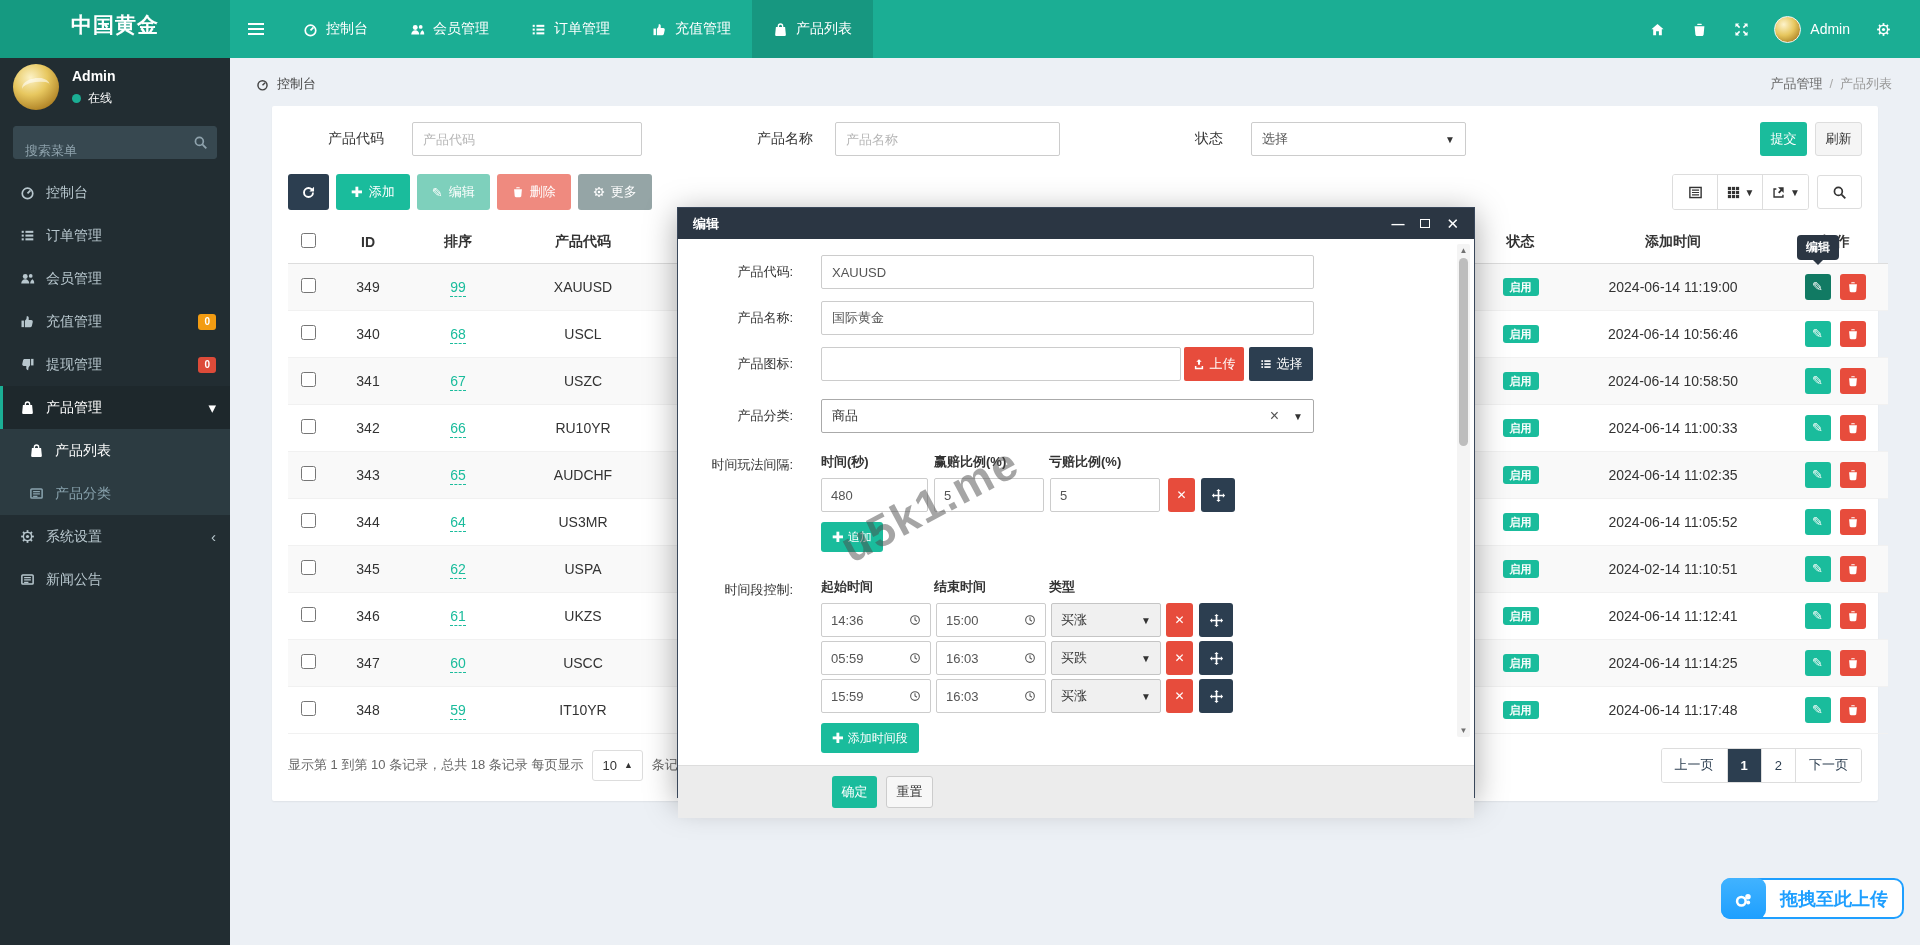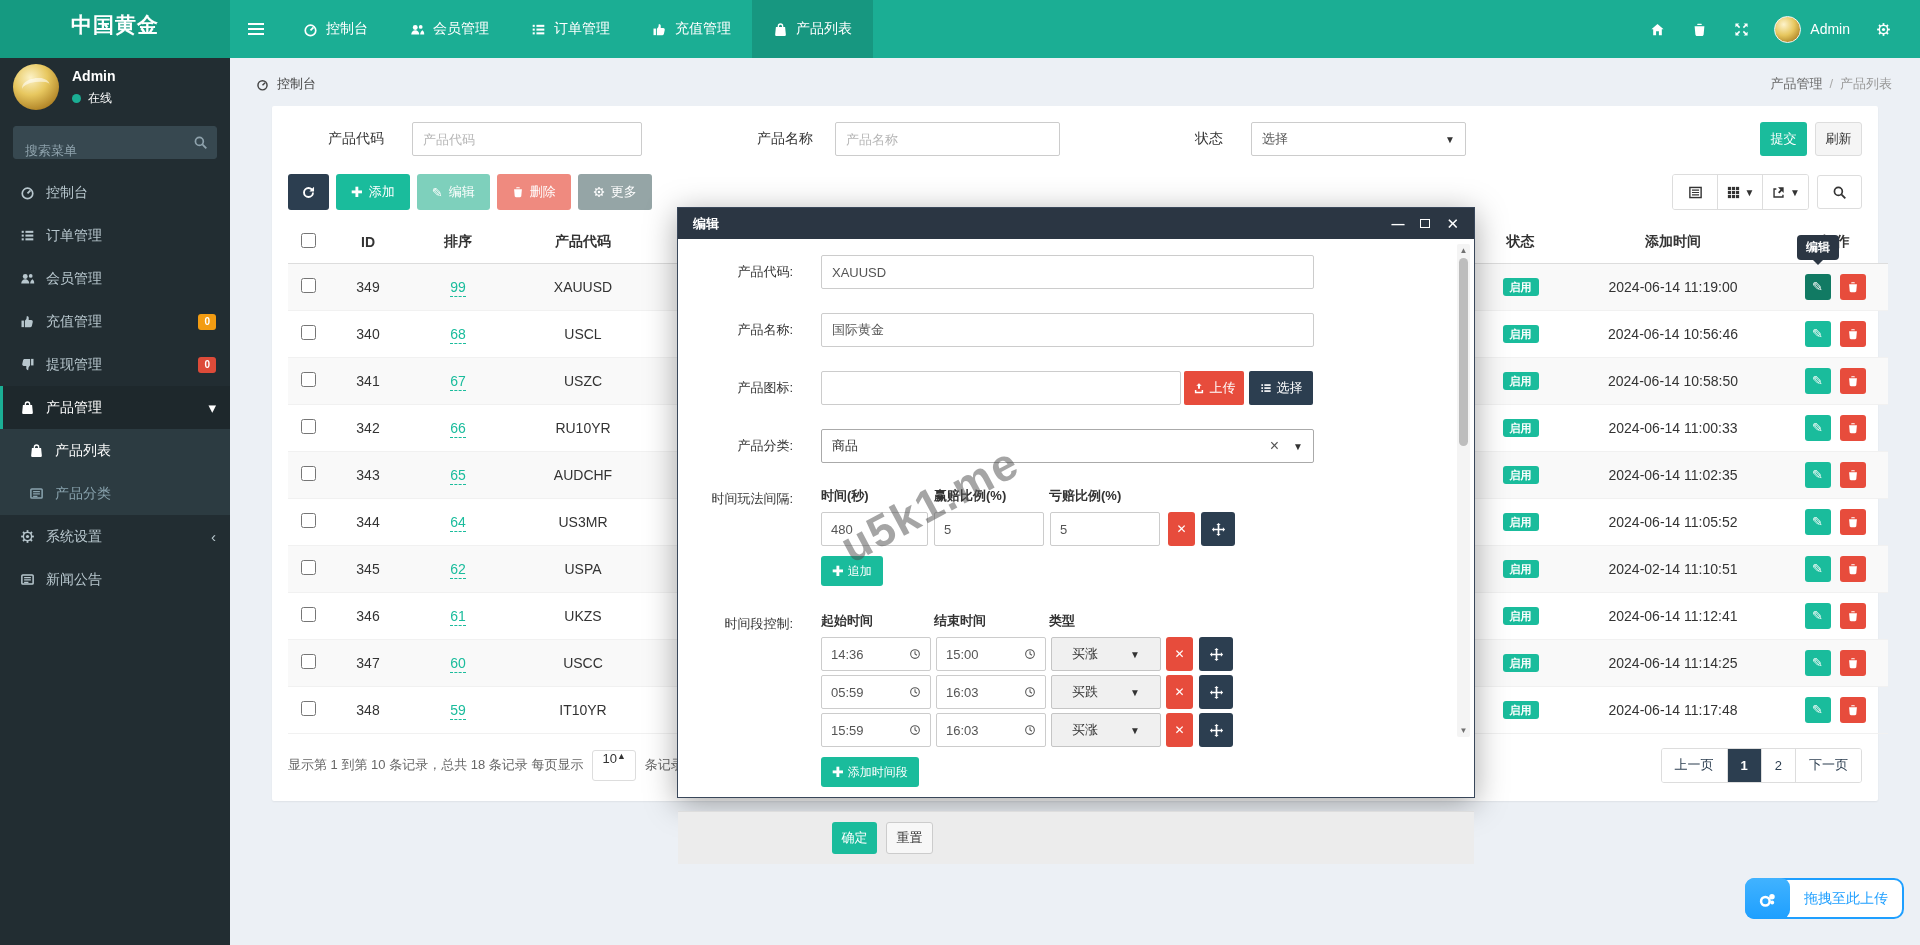--- a/index.html
+++ b/index.html
@@ -82,71 +82,71 @@
 tbody tr:nth-child(odd){background:#f9f9f9}
 .sort-link{color:#1abc9c;border-bottom:1px dashed #1abc9c;padding-bottom:1px;cursor:pointer}
 .status-badge{background:#1abc9c;color:#fff;font-size:11px;padding:3px 7px;border-radius:3px;font-weight:bold}
 .op-btn{width:26px;height:26px;border-radius:3px;color:#fff;display:inline-flex;align-items:center;justify-content:center;font-size:13px;vertical-align:middle}
 .op-edit{background:#1abc9c}
 .op-edit.hover{background:#117a63}
 .op-del{background:#e74c3c;margin-left:6px}
 input[type=checkbox]{width:15px;height:15px;cursor:pointer}
 
 .table-footer{display:flex;align-items:center;margin-top:14px;font-size:13px;color:#666}
-.pp-box{border:1px solid #ddd;border-radius:3px;height:31px;display:inline-flex;align-items:flex-start;padding:0 9px;margin:0 9px;color:#333;background:#fff;cursor:pointer}
+.pp-box{border:1px solid #ddd;border-radius:3px;height:31px;display:inline-flex;align-items:center;padding:0 9px;gap:7px;margin:0 9px;color:#333;background:#fff;cursor:pointer}
 .pp-box .up{font-size:9px;color:#333}
 .pager{margin-left:auto;display:flex;border:1px solid #ddd;border-radius:3px;overflow:hidden}
 .pg{min-width:33px;height:33px;padding:0 13px;display:flex;align-items:center;justify-content:center;font-size:13px;color:#2c3e50;background:#fff;border-right:1px solid #ddd;cursor:pointer}
 .pg:last-child{border-right:none}
 .pg.active{background:#2c3e50;color:#fff;font-weight:bold}
 
 .modal{position:absolute;left:677px;top:207px;width:798px;height:591px;background:#fff;z-index:20;box-shadow:0 6px 30px rgba(0,0,0,.35);display:flex;flex-direction:column;border:1px solid #39475a}
 .modal-header{height:31px;background:#2b3643;color:#fff;display:flex;align-items:center;padding:0 15px;font-size:13px;font-weight:bold;flex:none}
 .win-controls{margin-left:auto;display:flex;gap:16px;align-items:center}
 .wc{color:#fff;font-size:13px;line-height:1;cursor:pointer;display:flex;align-items:center}
 .wmax{width:10px;height:9px;border:1.5px solid #fff}
 .modal-body{flex:1;position:relative;padding-top:16px}
-.m-row{display:flex;align-items:center;margin-bottom:24px}
+.m-row{display:flex;align-items:center;margin-bottom:12px}
 .m-row.top{align-items:flex-start}
 .m-label{width:115px;text-align:right;font-size:13px;color:#333;margin-right:28px;flex:none;padding-top:0}
 .m-row.top .m-label{padding-top:3px}
 .m-input{width:493px;height:34px;border:1px solid #ccc;border-radius:2px;padding:0 10px;font-size:13px;color:#555;outline:none}
 .m-input.short{width:360px}
 .btn-upload{width:60px;height:34px;background:#e74c3c;color:#fff;border-radius:2px;font-size:13px;display:inline-flex;align-items:center;justify-content:center;gap:5px;margin-left:3px}
 .btn-choose{width:64px;height:34px;background:#2c3e50;color:#fff;border-radius:2px;font-size:13px;display:inline-flex;align-items:center;justify-content:center;gap:5px;margin-left:5px}
 .m-select{width:493px;height:34px;border:1px solid #aaa;border-radius:2px;display:flex;align-items:center;padding:0 10px;font-size:13px;color:#333;cursor:pointer;background:#fff}
 .m-select .clear{margin-left:auto;color:#555;font-size:16px;padding-right:14px;line-height:1}
 .sub-head{display:flex;font-size:13px;font-weight:bold;color:#333;margin-bottom:7px}
 .sub-head span:nth-child(1){width:113px}
 .sub-head span:nth-child(2){width:115px}
 .sub-head span:nth-child(3){width:110px}
 .cols{display:flex;align-items:center;margin-bottom:4px}
 .num-input{width:107px;height:34px;border:1px solid #ccc;border-radius:2px;padding:0 9px;font-size:13px;color:#555;margin-right:6px;outline:none}
 .btn-x{background:#e74c3c;color:#fff;width:27px;height:34px;border-radius:3px;font-weight:bold;font-size:12px;margin-left:2px}
 .btn-move{background:#2c3e50;width:34px;height:34px;border-radius:3px;color:#fff;margin-left:6px;display:inline-flex;align-items:center;justify-content:center}
 .btn-append{background:#1abc9c;color:#fff;height:30px;padding:0 11px;border-radius:3px;font-size:12px;display:inline-flex;align-items:center;gap:4px;margin:4px 0 14px 143px}
 .btn-append.inrow{margin:6px 0 0 0}
 .time-input{width:110px;height:34px;border:1px solid #ccc;border-radius:2px;display:flex;align-items:center;justify-content:space-between;padding:0 9px;font-size:13px;color:#555;margin-right:5px;background:#fff}
-.type-select{width:110px;height:34px;background:#f0f0f0;border:1px solid #c5c5c5;border-radius:2px;display:flex;align-items:center;justify-content:space-between;padding:0 20px;font-size:13px;color:#333;cursor:pointer;margin-right:3px}
+.type-select{width:110px;height:34px;background:#f0f0f0;border:1px solid #c5c5c5;border-radius:2px;display:flex;align-items:center;justify-content:space-between;padding:0 9px;font-size:13px;color:#333;cursor:pointer;margin-right:3px}
 .modal-footer{height:53px;background:#ececec;border-top:1px solid #ddd;display:flex;align-items:center;padding-left:154px;gap:9px;flex:none}
 .btn-ok{background:#1abc9c;color:#fff;width:45px;height:32px;border-radius:3px;font-size:13px}
 .btn-reset{background:#f7f7f7;border:1px solid #ccc;color:#333;width:47px;height:32px;border-radius:3px;font-size:13px}
 .mscroll{position:absolute;right:4px;top:36px;bottom:60px;width:13px;background:#f4f4f4;border-radius:2px;z-index:3}
 .mscroll .ar{position:absolute;left:0;right:0;text-align:center;font-size:8px;color:#707070}
 .mscroll .ar.up{top:2px}
 .mscroll .ar.dn{bottom:2px}
 .mthumb{position:absolute;left:2px;top:14px;width:9px;height:188px;background:#bdbdbd;border-radius:5px}
 .watermark{position:absolute;left:155px;top:240px;transform:rotate(-28deg);font-size:45px;font-weight:bold;color:rgba(75,75,75,.5);letter-spacing:2px;pointer-events:none;z-index:4}
 
 .tooltip{position:absolute;left:1797px;top:235px;background:#2b3643;color:#fff;font-size:12px;padding:4px 9px;border-radius:4px;z-index:30;font-weight:bold}
 .tooltip::after{content:"";position:absolute;left:50%;bottom:-5px;margin-left:-5px;border:5px solid transparent;border-top-color:#2b3643;border-bottom:0}
 
 .upload-widget{position:absolute;right:16px;bottom:26px;height:41px;background:#fff;border:2px solid #1E9FFF;border-radius:10px;display:flex;align-items:center;z-index:15;cursor:pointer}
 .uw-icon{width:45px;height:41px;margin:-2px 0 -2px -2px;border-radius:9px;background:linear-gradient(180deg,#41b3ff,#1E9FFF);display:flex;align-items:center;justify-content:center;flex:none}
-.uw-label{color:#1E9FFF;font-weight:normal;font-size:14px;padding:0 14px;white-space:nowrap}
+.uw-label{color:#1E9FFF;font-weight:bold;font-size:18px;padding:0 14px;white-space:nowrap}
 </style>
 </head>
 <body>
 
 <svg width="0" height="0" style="position:absolute">
 <defs>
 <symbol id="sy-gauge" viewBox="0 0 16 16">
         <circle cx="8" cy="9" r="5.6" fill="none" stroke="currentColor" stroke-width="1.8"></circle>
         <line x1="8" y1="9" x2="11.2" y2="5.8" stroke="currentColor" stroke-width="1.8"></line>
       </symbol>

